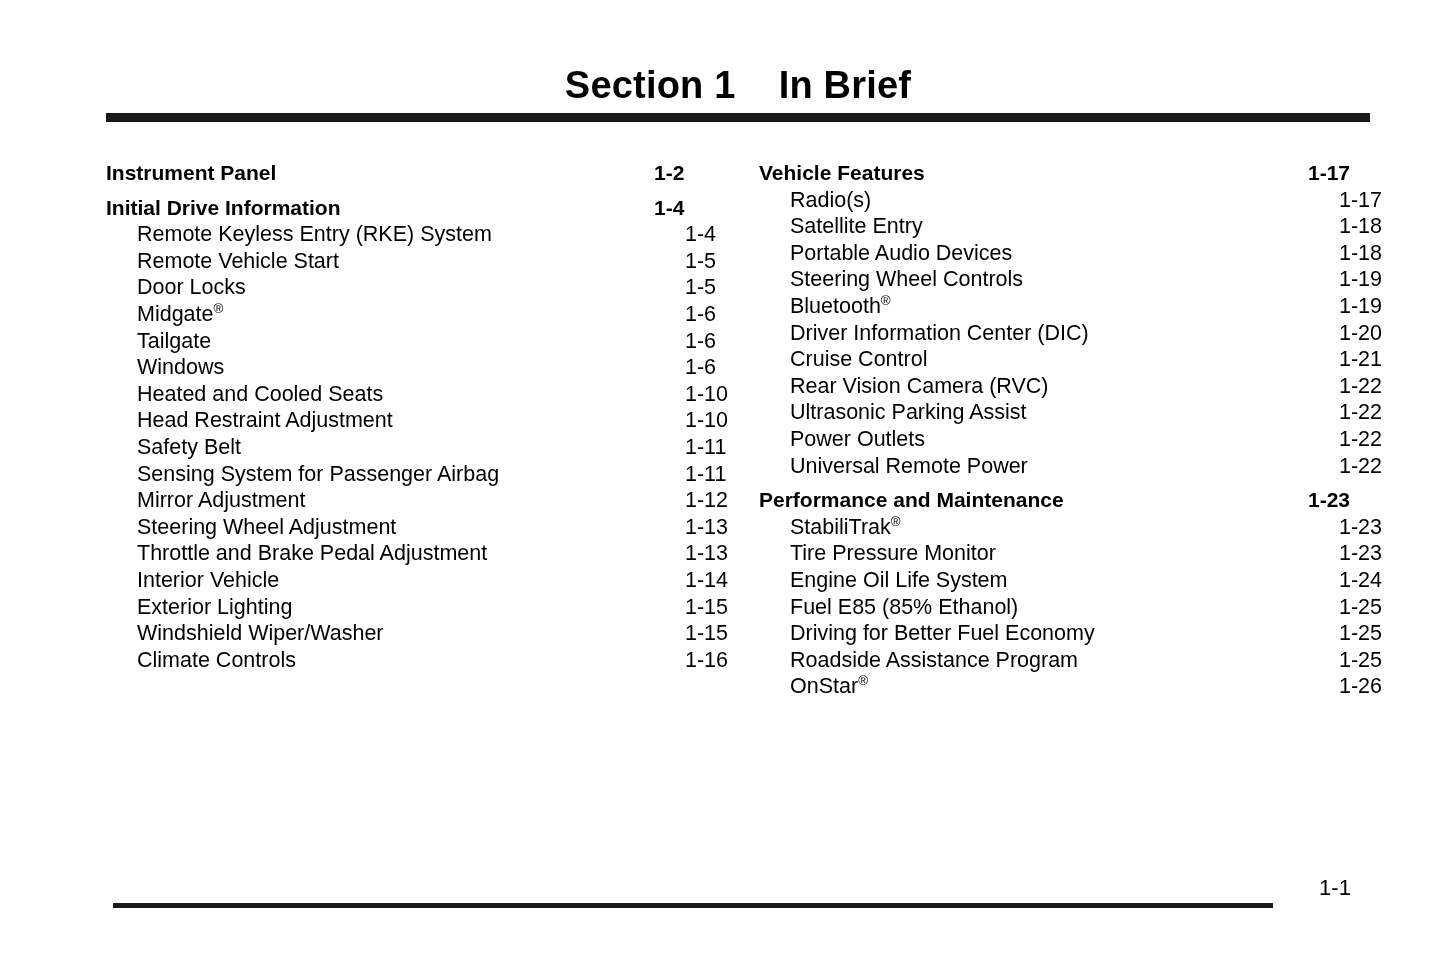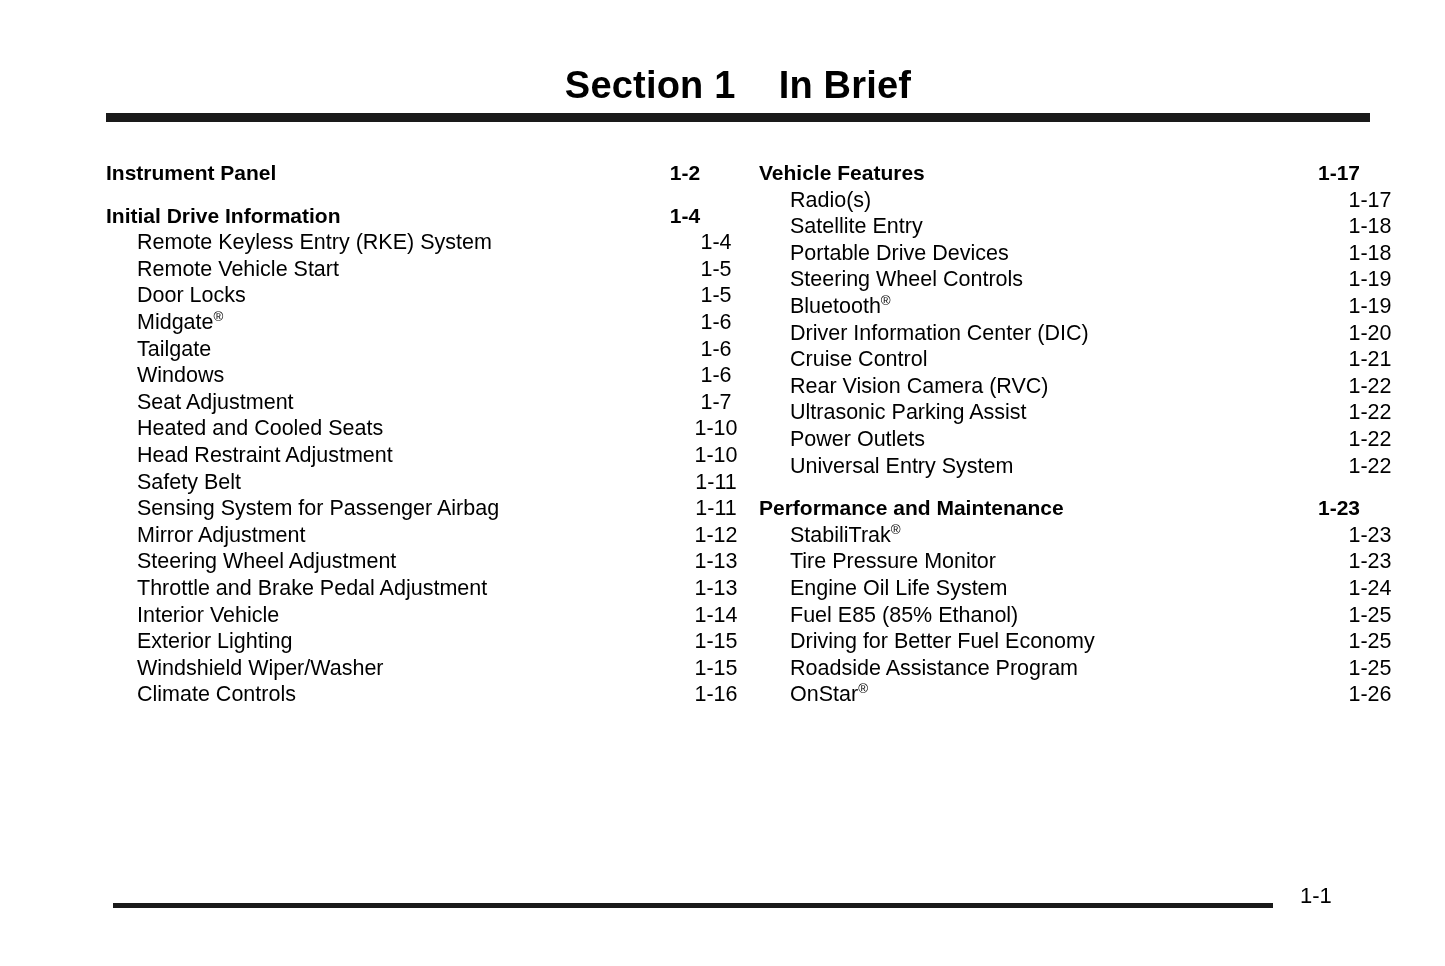--- a/index.html
+++ b/index.html
@@ -71,21 +71,21 @@
   .toc-entry.heading {
     font-weight: bold;
     font-size: 21px;
     padding-left: 0;
     gap: 16px;
   }
   .toc-entry.item {
     padding-left: 31px;
   }
   .toc-entry.spaced {
-    margin-top: 16px;
+    margin-top: 8px;
   }
 
   .entry-label {
     flex: 0 0 auto;
     padding-right: 7px;
   }
   .entry-label sup {
     font-size: 0.62em;
     vertical-align: super;
     line-height: 0;
@@ -104,21 +104,21 @@
     left: 0;
     bottom: -9px;
     letter-spacing: 4.4px;
     font-size: 21.5px;
     line-height: 1;
     color: #000;
     white-space: nowrap;
   }
   .entry-page {
     flex: 0 0 62px;
-    text-align: center;
+    text-align: left;
     padding-left: 8px;
     font-weight: inherit;
   }
   .toc-entry.heading .entry-page { font-weight: bold; }
 
   
   .page-footer {
     position: absolute;
     left: 0;
     bottom: 0;
@@ -129,23 +129,23 @@
     position: absolute;
     left: 113px;
     top: 57px;
     width: 1160px;
     height: 5px;
     background: #1a1a1a;
   }
   .folio {
     position: absolute;
     left: 1300px;
-    top: 36px;
+    top: 28px;
     width: 70px;
-    text-align: left;
+    text-align: center;
     font-size: 22px;
     line-height: 28px;
   }
 </style>
 </head>
 <body>
 
 <div class="page-header">
   <div class="section-title">Section 1    In Brief</div>
   <div class="header-rule"></div>
@@ -187,25 +187,20 @@
         <span class="entry-label">Tailgate</span>
         <span class="entry-leader"></span>
         <span class="entry-page">1-6</span>
       </div>
       <div class="toc-entry item">
         <span class="entry-label">Windows</span>
         <span class="entry-leader"></span>
         <span class="entry-page">1-6</span>
       </div>
       <div class="toc-entry item">
-        <span class="entry-label">Seat Adjustment</span>
-        <span class="entry-leader"></span>
-        <span class="entry-page">1-7</span>
-      </div>
-      <div class="toc-entry item">
         <span class="entry-label">Heated and Cooled Seats</span>
         <span class="entry-leader"></span>
         <span class="entry-page">1-10</span>
       </div>
       <div class="toc-entry item">
         <span class="entry-label">Head Restraint Adjustment</span>
         <span class="entry-leader"></span>
         <span class="entry-page">1-10</span>
       </div>
       <div class="toc-entry item">
@@ -264,21 +259,21 @@
         <span class="entry-label">Radio(s)</span>
         <span class="entry-leader"></span>
         <span class="entry-page">1-17</span>
       </div>
       <div class="toc-entry item">
         <span class="entry-label">Satellite Entry</span>
         <span class="entry-leader"></span>
         <span class="entry-page">1-18</span>
       </div>
       <div class="toc-entry item">
-        <span class="entry-label">Portable Drive Devices</span>
+        <span class="entry-label">Portable Audio Devices</span>
         <span class="entry-leader"></span>
         <span class="entry-page">1-18</span>
       </div>
       <div class="toc-entry item">
         <span class="entry-label">Steering Wheel Controls</span>
         <span class="entry-leader"></span>
         <span class="entry-page">1-19</span>
       </div>
       <div class="toc-entry item">
         <span class="entry-label">Bluetooth<sup>®</sup></span>
@@ -304,21 +299,21 @@
         <span class="entry-label">Ultrasonic Parking Assist</span>
         <span class="entry-leader"></span>
         <span class="entry-page">1-22</span>
       </div>
       <div class="toc-entry item">
         <span class="entry-label">Power Outlets</span>
         <span class="entry-leader"></span>
         <span class="entry-page">1-22</span>
       </div>
       <div class="toc-entry item">
-        <span class="entry-label">Universal Entry System</span>
+        <span class="entry-label">Universal Remote Power</span>
         <span class="entry-leader"></span>
         <span class="entry-page">1-22</span>
       </div>
       <div class="toc-entry heading spaced">
         <span class="entry-label">Performance and Maintenance</span>
         <span class="entry-leader"></span>
         <span class="entry-page">1-23</span>
       </div>
       <div class="toc-entry item">
         <span class="entry-label">StabiliTrak<sup>®</sup></span>

